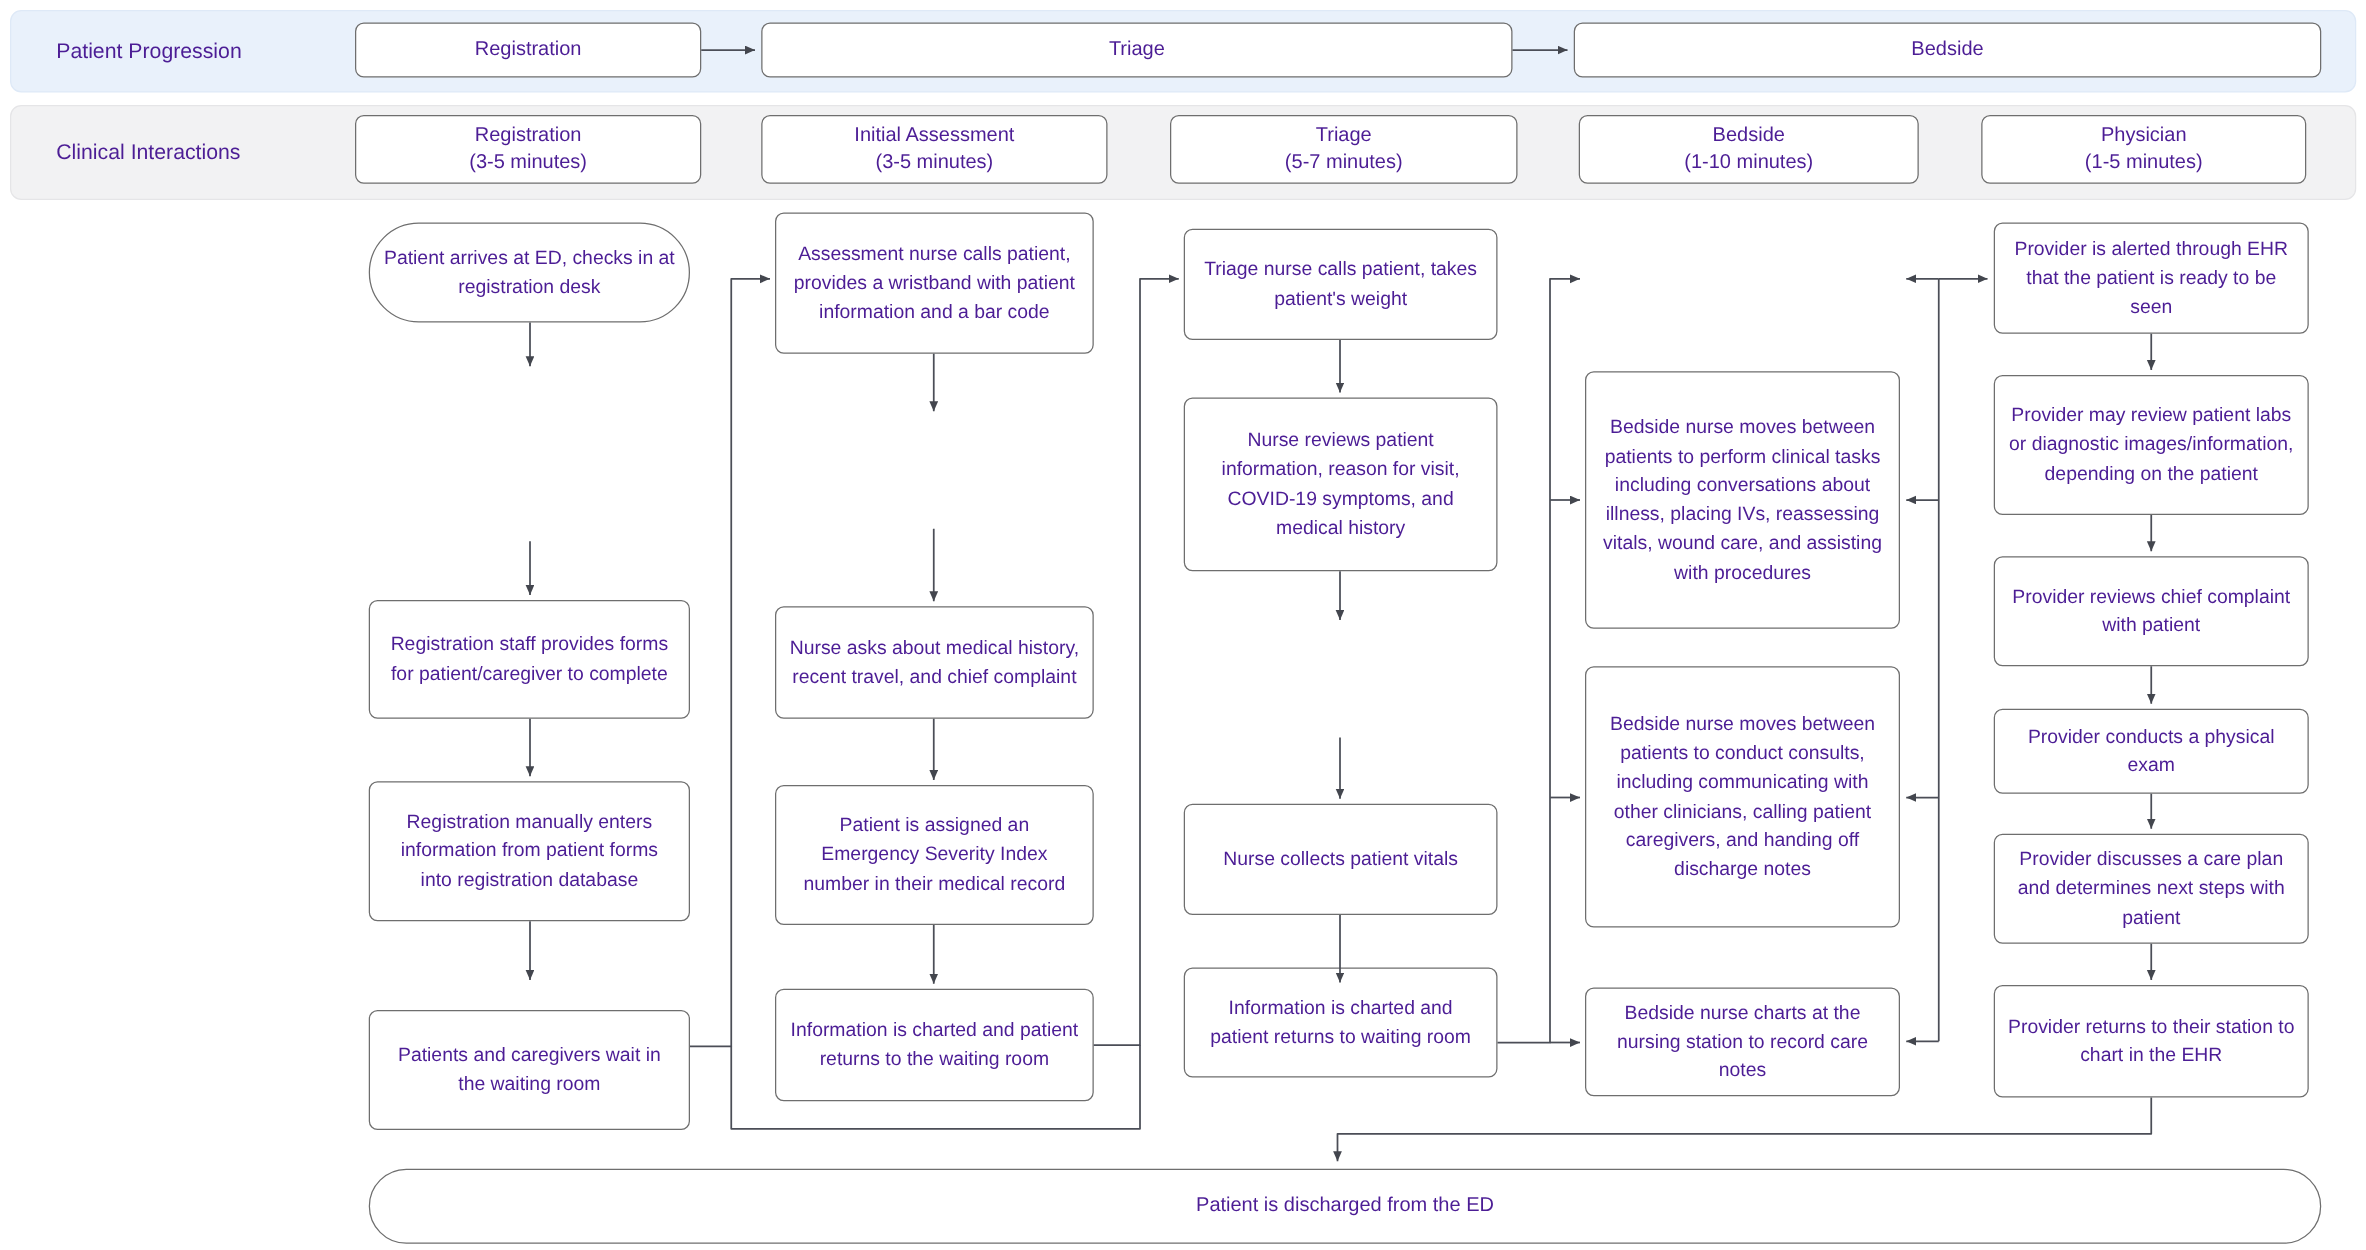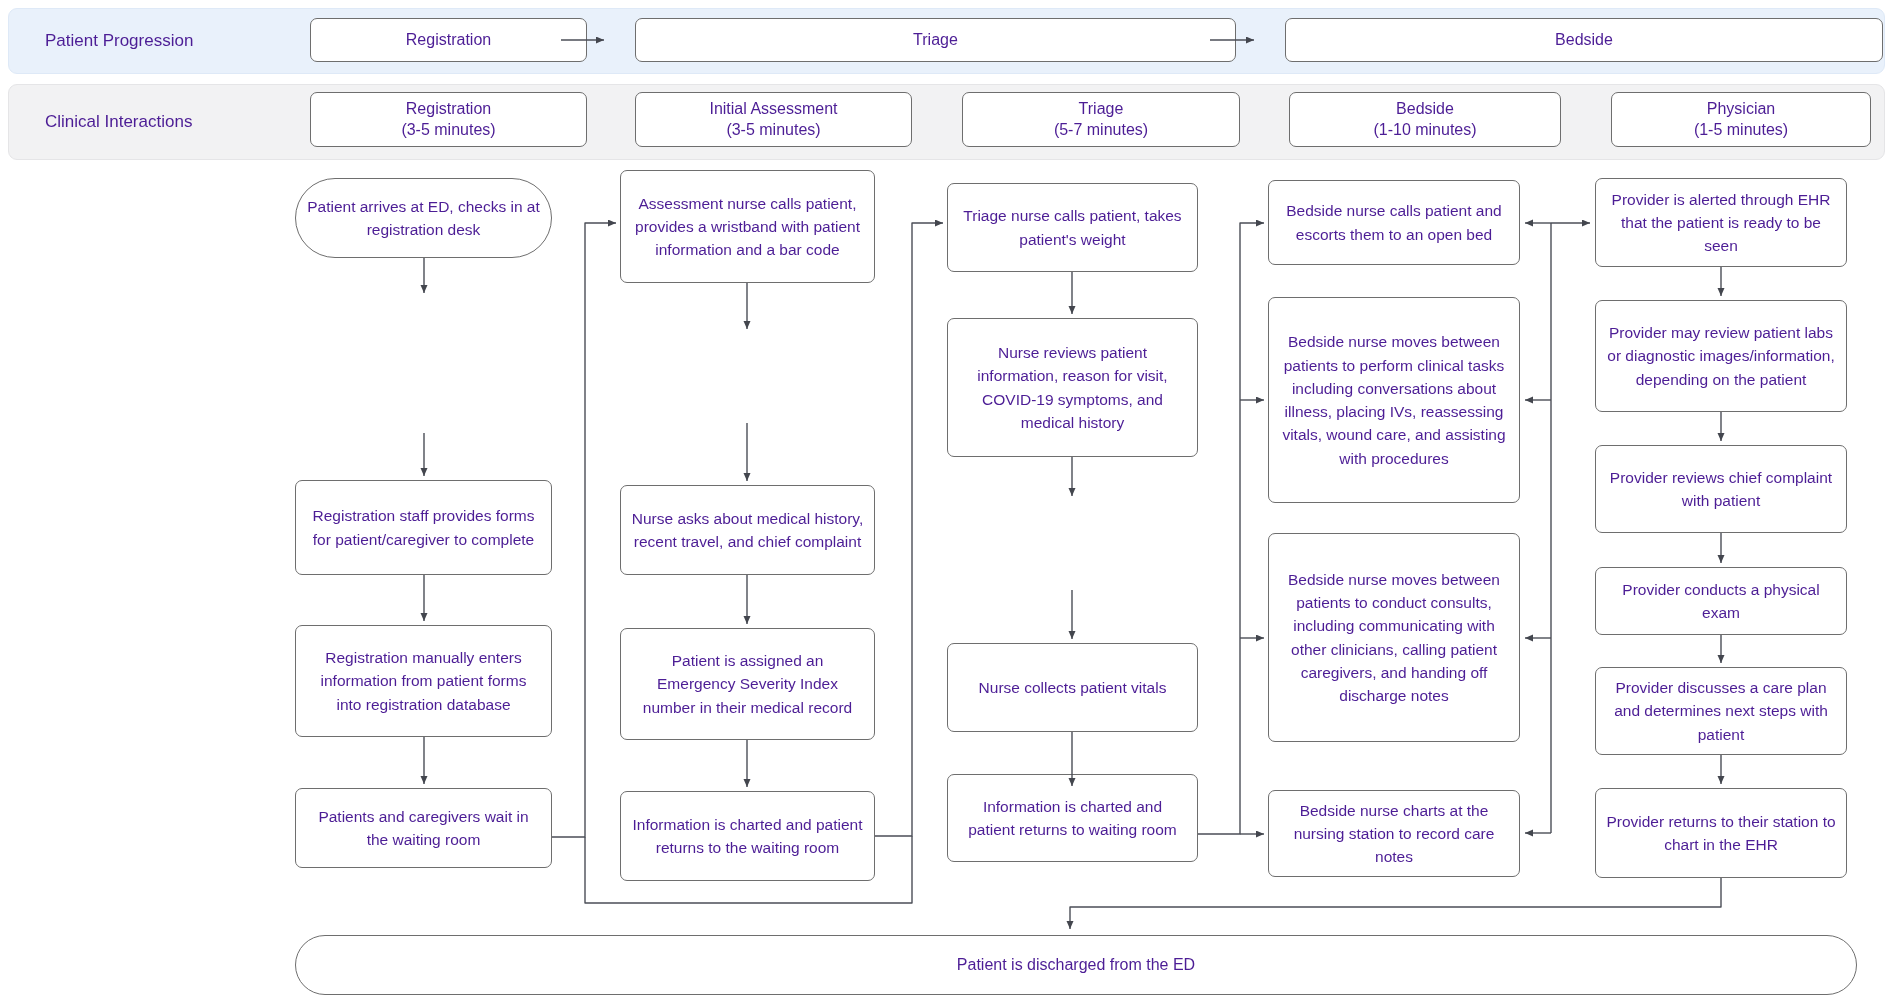--- a/index.html
+++ b/index.html
@@ -7,21 +7,21 @@
     position:relative; width:1893px; height:1000px; overflow:hidden;
     font-family:"Liberation Sans","DejaVu Sans",sans-serif; color:#4c1d95; background:#ffffff;
   }
   .band { position:absolute; left:8px; width:1875px; border-radius:9px; }
   .band.progression { top:8px; height:64px; background:#e9f1fb; border:1px solid #dee9f7; }
   .band.interactions { top:84px; height:74px; background:#f2f2f3; border:1px solid #e5e5e7; }
   .band-label { position:absolute; left:36px; top:0; height:100%; display:flex; align-items:center; font-size:17px; }
   .bandbox {
     position:absolute; background:#fff; border:1px solid #6e6e6e; border-radius:7px;
     display:flex; flex-direction:column; align-items:center; justify-content:center;
-    text-align:center; font-size:16px; line-height:1.3; box-sizing:border-box;margin-left:26px;
+    text-align:center; font-size:16px; line-height:1.3; box-sizing:border-box;
   }
   .node {
     position:absolute; background:#fff; border:1px solid #6e6e6e; border-radius:7px;
     display:flex; align-items:center; justify-content:center; text-align:center;
     font-size:15.5px; line-height:1.5; padding:4px 10px; box-sizing:border-box;
   }
   .stadium { border-radius:44px; }
   .endnode { border-radius:32px; font-size:16px; }
   svg.wires { position:absolute; left:0; top:0; pointer-events:none; }
   .wire { fill:none; stroke:#4b4e57; stroke-width:1.4; stroke-linejoin:round; }
@@ -65,33 +65,32 @@
     <span>(1-10 minutes)</span>
   </div>
   <div class="bandbox" style="left:1585px;top:92px;width:260px;height:55px">
     <span>Physician</span>
     <span>(1-5 minutes)</span>
   </div>
 
   <div class="node stadium" style="left:295px;top:178px;width:257px;height:80px">Patient arrives at ED, checks in at registration desk</div>
   <div class="node" style="left:295px;top:480px;width:257px;height:95px">Registration staff provides forms for patient/caregiver to complete</div>
   <div class="node" style="left:295px;top:625px;width:257px;height:112px">Registration manually enters information from patient forms into registration database</div>
-  <div class="node" style="left:295px;top:788px;width:257px;height:80px">Patients and caregivers wait in the waiting room</div>
+  <div class="node" style="left:295px;top:808px;width:257px;height:96px">Patients and caregivers wait in the waiting room</div>
 
   <div class="node" style="left:620px;top:170px;width:255px;height:113px">Assessment nurse calls patient, provides a wristband with patient information and a bar code</div>
   <div class="node" style="left:620px;top:485px;width:255px;height:90px">Nurse asks about medical history, recent travel, and chief complaint</div>
   <div class="node" style="left:620px;top:628px;width:255px;height:112px">Patient is assigned an Emergency Severity Index number in their medical record</div>
   <div class="node" style="left:620px;top:791px;width:255px;height:90px">Information is charted and patient returns to the waiting room</div>
 
   <div class="node" style="left:947px;top:183px;width:251px;height:89px">Triage nurse calls patient, takes patient's weight</div>
   <div class="node" style="left:947px;top:318px;width:251px;height:139px">Nurse reviews patient information, reason for visit, COVID-19 symptoms, and medical history</div>
   <div class="node" style="left:947px;top:643px;width:251px;height:89px">Nurse collects patient vitals</div>
   <div class="node" style="left:947px;top:774px;width:251px;height:88px">Information is charted and patient returns to waiting room</div>
 
-  <div class="node" style="left:1268px;top:180px;width:252px;height:85px">Bedside nurse calls patient and escorts them to an open bed</div>
   <div class="node" style="left:1268px;top:297px;width:252px;height:206px">Bedside nurse moves between patients to perform clinical tasks including conversations about illness, placing IVs, reassessing vitals, wound care, and assisting with procedures</div>
   <div class="node" style="left:1268px;top:533px;width:252px;height:209px">Bedside nurse moves between patients to conduct consults, including communicating with other clinicians, calling patient caregivers, and handing off discharge notes</div>
   <div class="node" style="left:1268px;top:790px;width:252px;height:87px">Bedside nurse charts at the nursing station to record care notes</div>
 
   <div class="node" style="left:1595px;top:178px;width:252px;height:89px">Provider is alerted through EHR that the patient is ready to be seen</div>
   <div class="node" style="left:1595px;top:300px;width:252px;height:112px">Provider may review patient labs or diagnostic images/information, depending on the patient</div>
   <div class="node" style="left:1595px;top:445px;width:252px;height:88px">Provider reviews chief complaint with patient</div>
   <div class="node" style="left:1595px;top:567px;width:252px;height:68px">Provider conducts a physical exam</div>
   <div class="node" style="left:1595px;top:667px;width:252px;height:88px">Provider discusses a care plan and determines next steps with patient</div>
   <div class="node" style="left:1595px;top:788px;width:252px;height:90px">Provider returns to their station to chart in the EHR</div>

